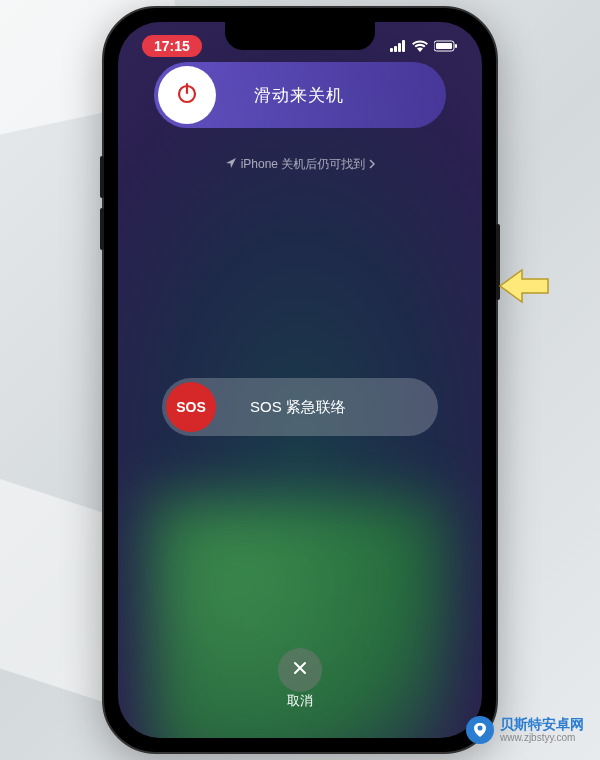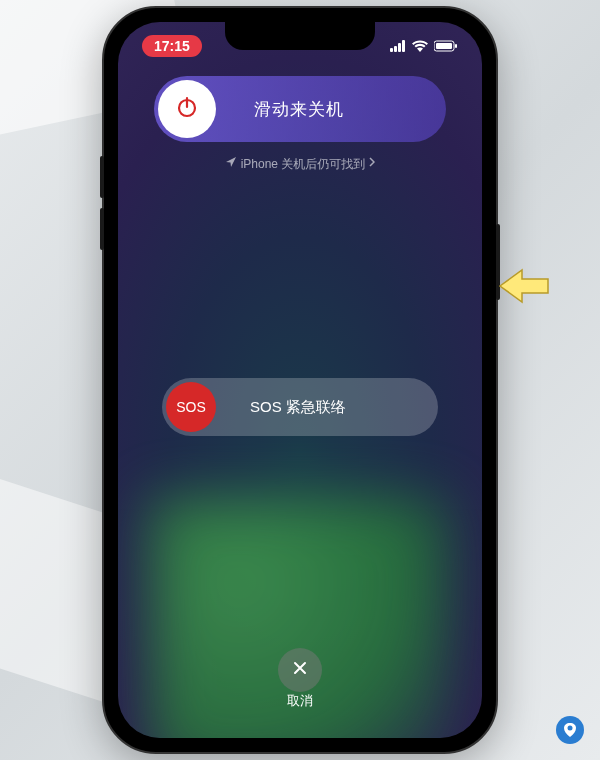--- a/index.html
+++ b/index.html
@@ -95,21 +95,21 @@
       border-radius: 16px;
     }
     .status-right {
       display: flex;
       gap: 6px;
       align-items: center;
     }
     .signal-icon svg, .wifi-icon svg, .battery-icon svg { display: block; }
     .power-off-slider {
       position: absolute;
-      top: 54px;
+      top: 40px;
       left: 50%;
       transform: translateX(-50%);
       width: 292px;
       height: 66px;
       background: linear-gradient(90deg, rgba(120,100,240,0.7) 0%, rgba(90,70,200,0.6) 100%);
       border-radius: 33px;
       display: flex;
       align-items: center;
     }
     .power-knob {
@@ -132,20 +132,21 @@
     .find-my-link {
       position: absolute;
       top: 134px;
       left: 0;
       right: 0;
       text-align: center;
       color: rgba(255,255,255,0.6);
       font-size: 12px;
       display: flex;
       justify-content: center;
+      align-items: center;
       gap: 4px;
     }
     .sos-slider {
       position: absolute;
       top: 356px;
       left: 50%;
       transform: translateX(-50%);
       width: 276px;
       height: 58px;
       background: rgba(255,255,255,0.22);
@@ -157,21 +158,21 @@
       width: 50px;
       height: 50px;
       background: #d62828;
       border-radius: 50%;
       margin-left: 4px;
       display: flex;
       align-items: center;
       justify-content: center;
       color: #fff;
       font-size: 14px;
-      font-weight: 400;
+      font-weight: 700;
     }
     .sos-text {
       color: #fff;
       font-size: 15px;
       margin-left: 34px;
     }
     .cancel-area {
       position: absolute;
       bottom: 28px;
       left: 0;
@@ -354,13 +355,17 @@
   </svg>
 </div>
 
 <div class="watermark">
   <div class="wm-logo">
     <svg width="18" height="18" viewBox="0 0 18 18">
         <path fill="#fff" d="M9 16 C5 13 3 10 3 7 C3 4 5.5 2 9 2 C12.5 2 15 4 15 7 C15 10 13 13 9 16 Z"></path>
         <circle cx="9" cy="7" r="2.5" fill="#2a7dd1"></circle>
       </svg>
   </div>
+  <div class="wm-text">
+    <span class="wm-title">贝斯特安卓网</span>
+    <span class="wm-url">www.zjbstyy.com</span>
+  </div>
 </div>
 
 </body></html>

